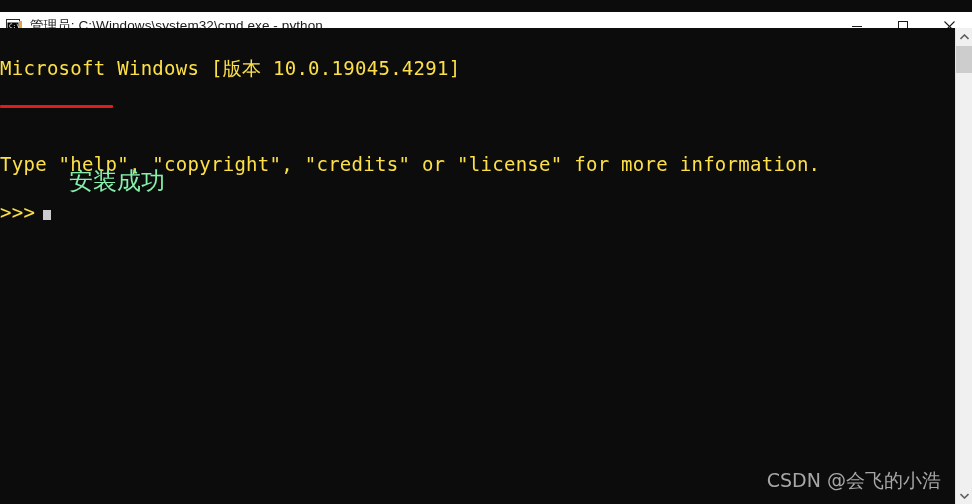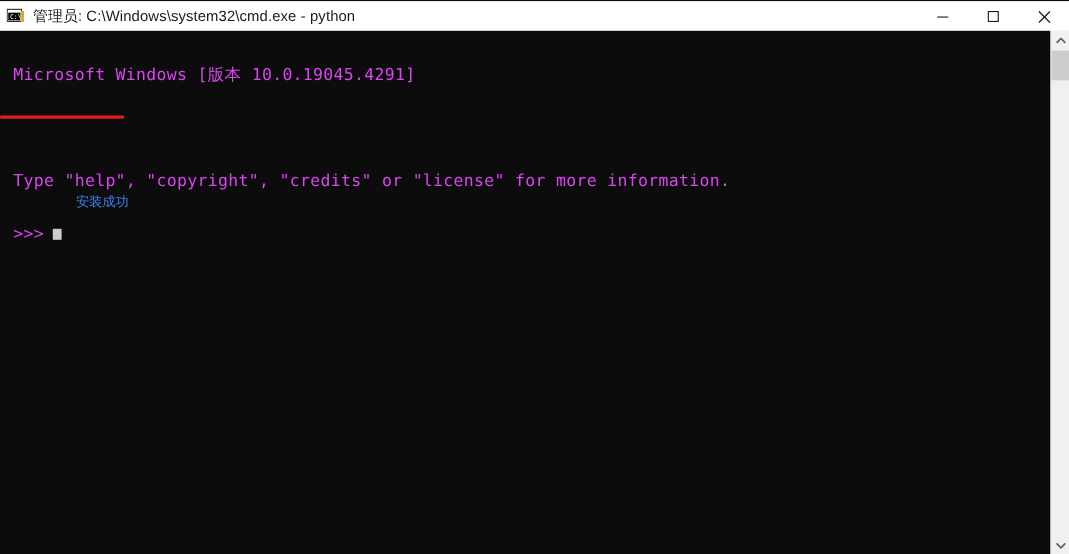--- a/index.html
+++ b/index.html
@@ -20,21 +20,21 @@
     width: 972px;
     height: 504px;
     background: #0c0c0c;
     overflow: hidden;
   }
 
   
   .titlebar {
     position: absolute;
     left: 0;
-    top: 1px;
+    top: 12px;
     width: 972px;
     height: 28px;
     background: #ffffff;
     display: flex;
     align-items: center;
     box-sizing: border-box;
   }
   .title-icon {
     width: 16px;
     height: 16px;
@@ -75,26 +75,26 @@
     position: absolute;
     left: 0;
     top: 28px;
     width: 955px;
     height: 476px;
     background: #0c0c0c;
     overflow: hidden;
   }
   .console-text {
     position: absolute;
-    left: 12px;
+    left: 0;
     top: 0;
     font-family: "DejaVu Sans Mono", "Liberation Mono", monospace;
-    font-size: 15px;
+    font-size: 19px;
     line-height: 16px;
-    color: #d946ef;
+    color: #fde047;
     white-space: pre;
     letter-spacing: 0.28px;
   }
   .line {
     height: 16px;
     white-space: pre;
   }
   .line.blank { color: transparent; }
 
   
@@ -116,24 +116,24 @@
     height: 3px;
     background: #e21b1b;
     border-radius: 1px;
   }
 
   
   .annotation {
     position: absolute;
     left: 69px;
     top: 143px;
-    font-family: Liberation Sans, sans-serif;
-    font-size: 12px;
+    font-family: Liberation Mono, monospace;
+    font-size: 24px;
     line-height: 24px;
-    color: #3b82f6;
+    color: #86efac;
     white-space: nowrap;
   }
 
   
   .watermark {
     position: absolute;
     right: 14px;
     bottom: 10px;
     font-family: "DejaVu Sans", sans-serif;
     font-size: 19px;
@@ -221,20 +221,21 @@
       <div class="line">Microsoft Windows [版本 10.0.19045.4291]</div>
       <div class="line blank">&nbsp;</div>
       <div class="line">Type "help", "copyright", "credits" or "license" for more information.</div>
       <div class="line"><span>&gt;&gt;&gt;</span><span class="cursor"></span></div>
     </div>
 
     <div class="red-underline"></div>
 
     <div class="annotation">安装成功</div>
 
+    <div class="watermark">CSDN @会飞的小浩</div>
   </div>
 
   <div class="scrollbar">
     <div class="sb-track"></div>
     <div class="sb-btn top">
       <svg width="9" height="6" viewBox="0 0 9 6">
         <path d="M0.5 5 L4.5 1 L8.5 5" fill="none" stroke="#606060" stroke-width="1.6"></path>
       </svg>
     </div>
     <div class="sb-thumb"></div>

